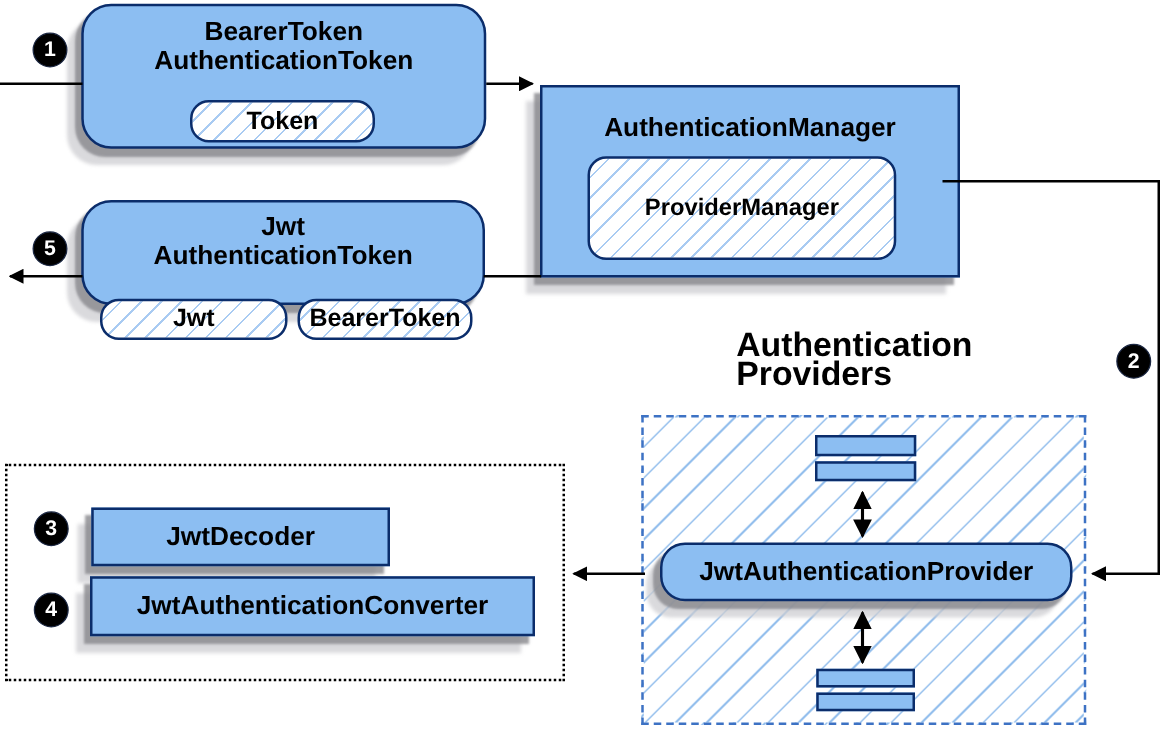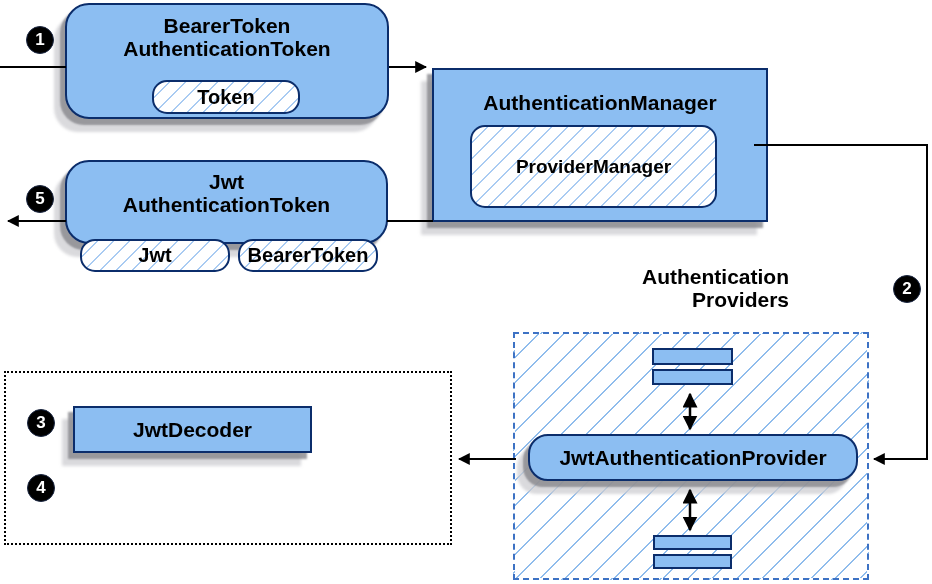--- a/index.html
+++ b/index.html
@@ -11,22 +11,22 @@
   .providers-group{
     position:absolute;left:513px;top:332px;width:356px;height:248px;
     border:2px dashed #3D72C4;box-sizing:border-box;background-color:#ffffff;
     background-image:repeating-linear-gradient(135deg,rgba(0,0,0,0) 0 16px,#8FBCEC 16px 17.4px);
   }
   .converter-group{
     position:absolute;left:4px;top:371px;width:448px;height:174px;
     border:2px dotted #000;box-sizing:border-box;background:#ffffff;
   }
   .group-title{
-    position:absolute;left:589px;top:265px;width:200px;text-align:right;
-    font-size:21px;line-height:23px;z-index:3;
+    position:absolute;left:589px;top:265px;width:200px;text-align:left;
+    font-size:27px;line-height:23px;z-index:3;
   }
   
   .node{
     position:absolute;background:#8CBEF2;border:2px solid #0B2D6B;box-sizing:border-box;
     text-align:center;z-index:2;
     box-shadow:-5px 6px 2px rgba(135,135,140,0.8), -11px 13px 3px rgba(206,206,210,0.75);
   }
   .round{border-radius:24px;}
   .node-title{font-size:21px;line-height:23px;}
   .label-node{display:flex;align-items:center;justify-content:center;font-size:21px;}
@@ -120,20 +120,23 @@
   </div>
 
   <div class="node label-node" id="node-provider">
     <span>JwtAuthenticationProvider</span>
   </div>
 
   <div class="node label-node" id="node-decoder">
     <span>JwtDecoder</span>
   </div>
 
+  <div class="node label-node" id="node-converter">
+    <span>JwtAuthenticationConverter</span>
+  </div>
 
   <div class="bar" id="bar1"></div>
   <div class="bar" id="bar2"></div>
   <div class="bar" id="bar3"></div>
   <div class="bar" id="bar4"></div>
 
   <div class="badge" id="badge1">1</div>
   <div class="badge" id="badge2">2</div>
   <div class="badge" id="badge3">3</div>
   <div class="badge" id="badge4">4</div>

